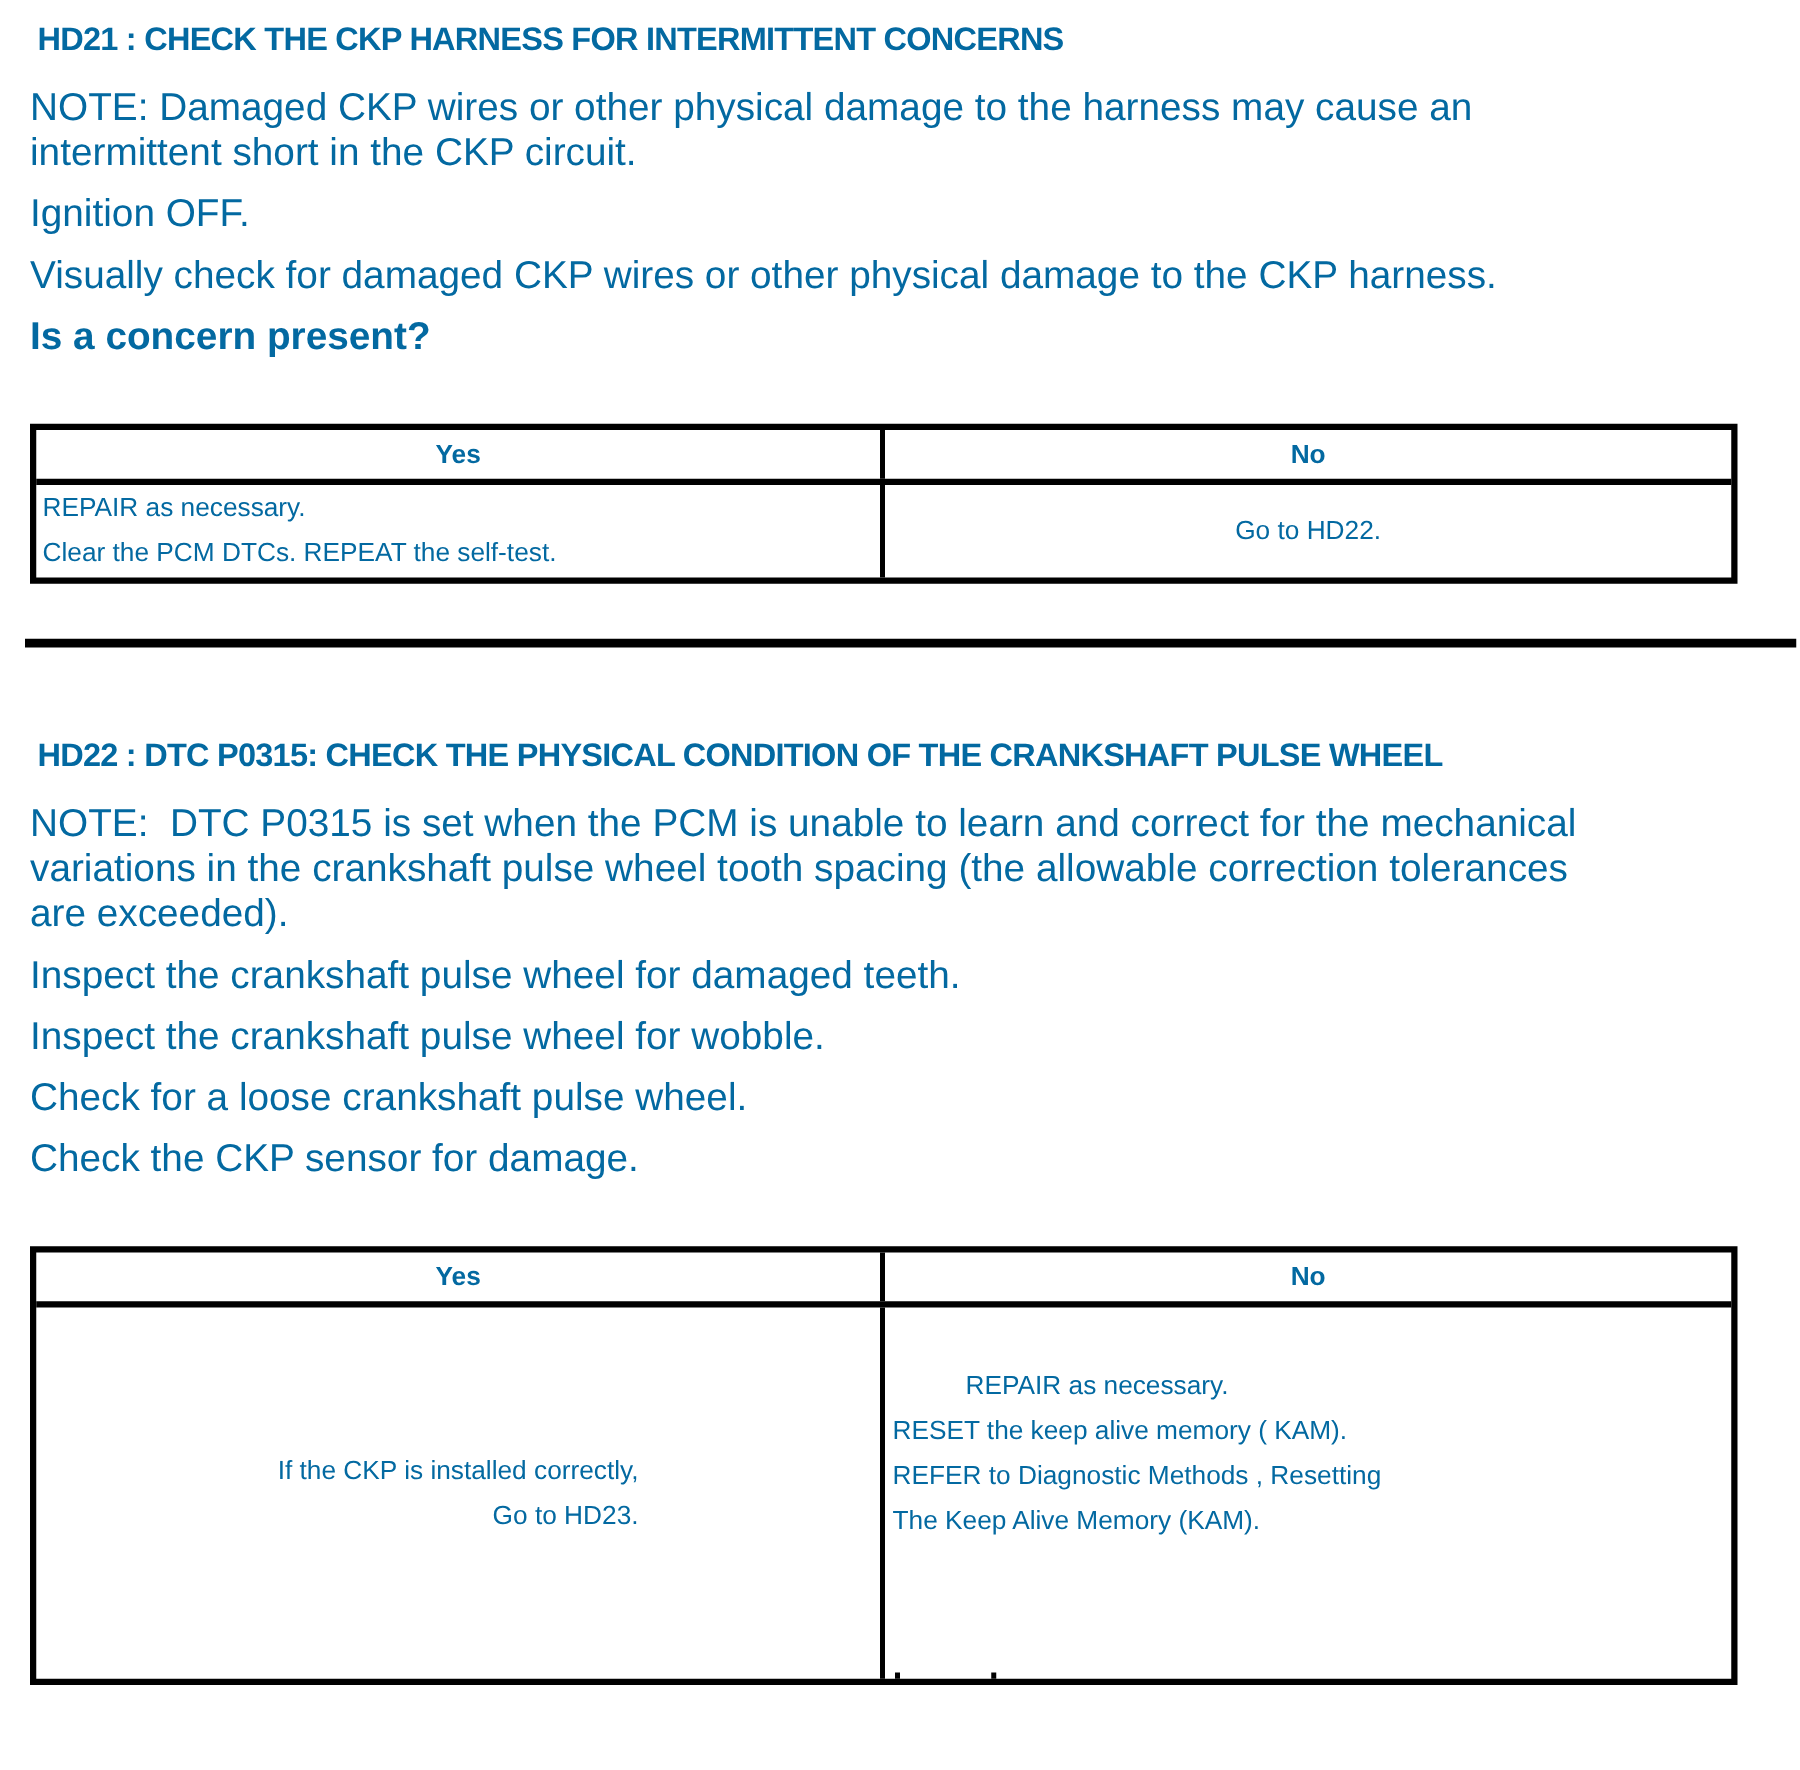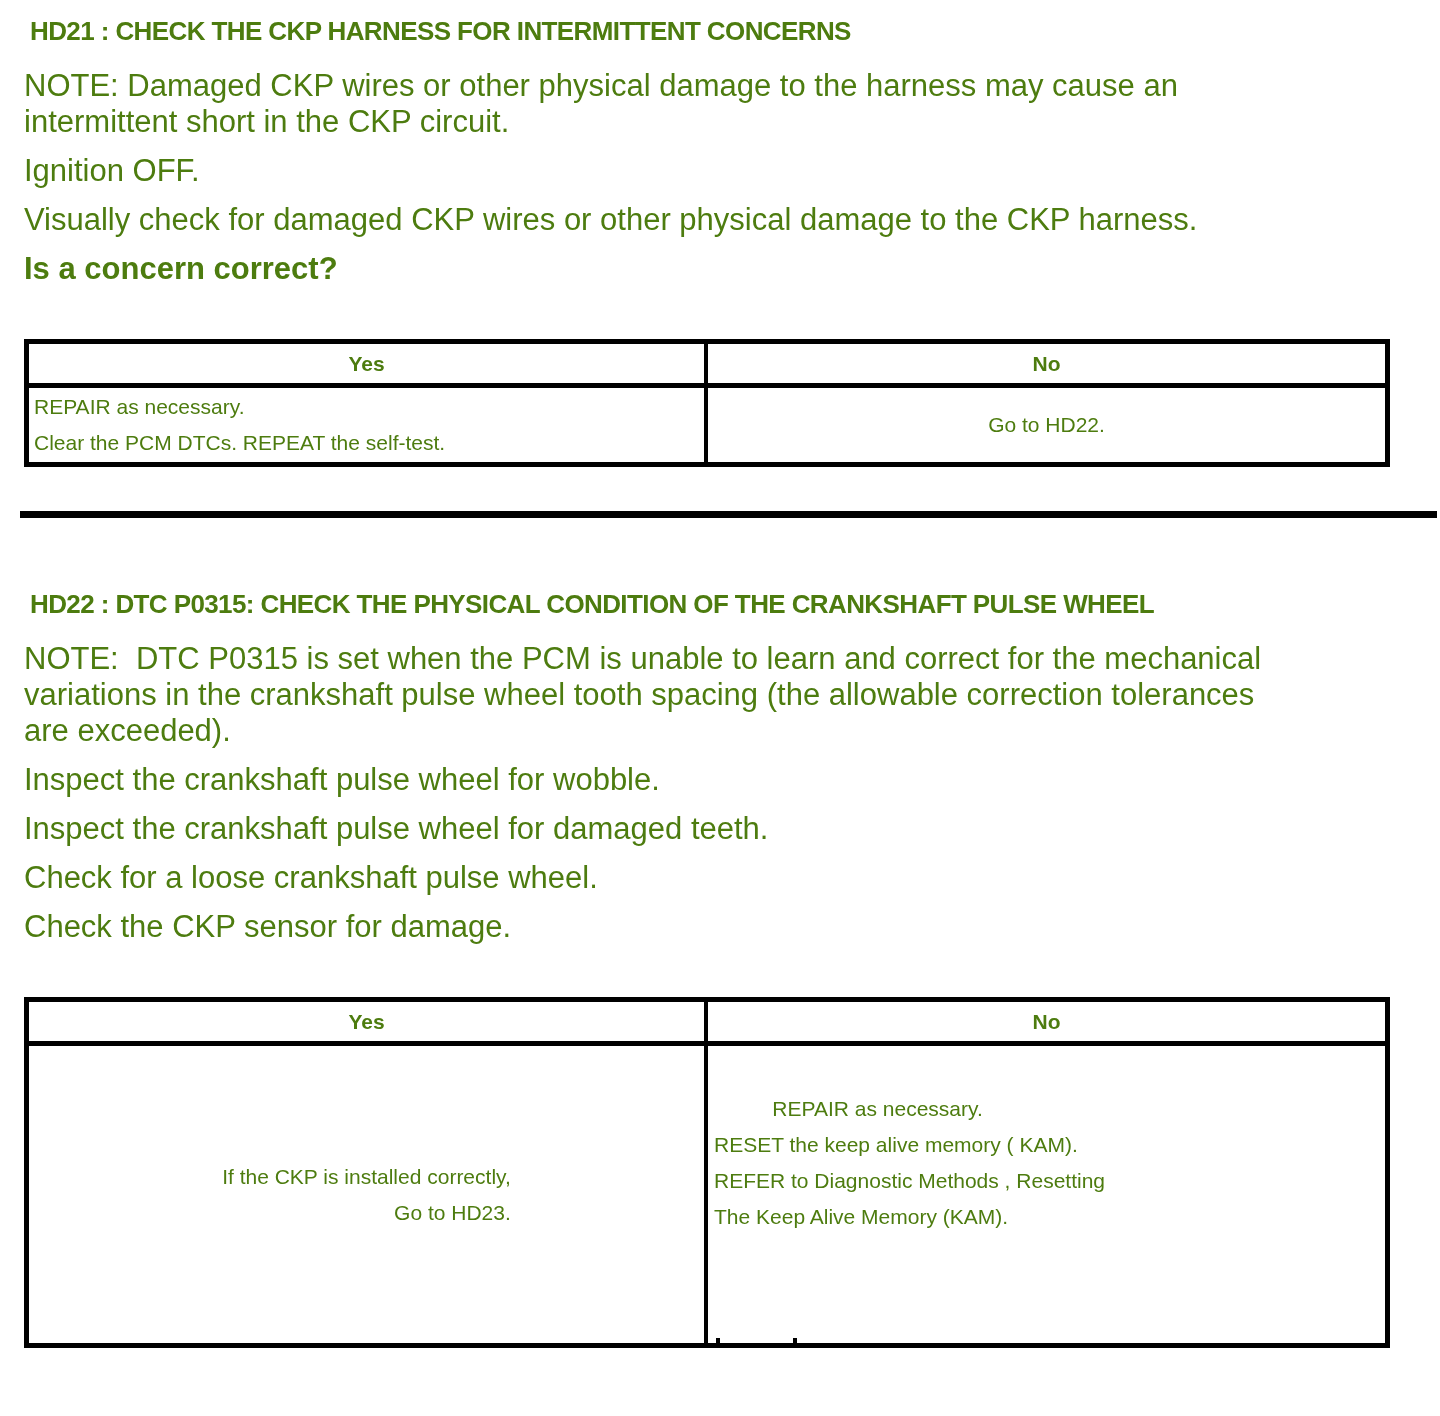--- a/index.html
+++ b/index.html
@@ -2,21 +2,21 @@
 <html><head>
 <meta charset="utf-8">
 <style>
   * { box-sizing: border-box; }
   html, body { margin: 0; padding: 0; background: #ffffff; }
   .page {
     position: relative;
     width: 1440px;
     height: 1416px;
     background: #ffffff;
-    color: #4d7c0f;
+    color: #0369a1;
     font-family: "Liberation Sans", sans-serif;
     padding: 16px 50px 0 24px;
     overflow: hidden;
   }
   .heading {
     font-size: 26px;
     line-height: 26px;
     font-weight: bold;
     letter-spacing: -0.6px;
     margin: 2px 0 24px 6px;
@@ -105,21 +105,21 @@
 <body>
 
 <div class="page">
 
   <div>
     <div class="heading">HD21 : CHECK THE CKP HARNESS FOR INTERMITTENT CONCERNS</div>
     <div class="para">NOTE: Damaged CKP wires or other physical damage to the harness may cause an
 intermittent short in the CKP circuit.</div>
     <div class="para">Ignition OFF.</div>
     <div class="para">Visually check for damaged CKP wires or other physical damage to the CKP harness.</div>
-    <div class="question">Is a concern correct?</div>
+    <div class="question">Is a concern present?</div>
 
     <div class="dtable">
       <div class="row header-row">
         <div class="cell cell-left header-cell">Yes</div>
         <div class="cell cell-right header-cell">No</div>
       </div>
       <div class="row">
         <div class="cell cell-left t1-yes">REPAIR as necessary.
 Clear the PCM DTCs. REPEAT the self-test.</div>
         <div class="cell cell-right t1-no">Go to HD22.</div>
@@ -128,22 +128,22 @@
   </div>
 
   <div class="separator sep-1"></div>
   <div class="gap-after-sep"></div>
 
   <div>
     <div class="heading">HD22 : DTC P0315: CHECK THE PHYSICAL CONDITION OF THE CRANKSHAFT PULSE WHEEL</div>
     <div class="para">NOTE:  DTC P0315 is set when the PCM is unable to learn and correct for the mechanical
 variations in the crankshaft pulse wheel tooth spacing (the allowable correction tolerances
 are exceeded).</div>
+    <div class="para">Inspect the crankshaft pulse wheel for damaged teeth.</div>
     <div class="para">Inspect the crankshaft pulse wheel for wobble.</div>
-    <div class="para">Inspect the crankshaft pulse wheel for damaged teeth.</div>
     <div class="para">Check for a loose crankshaft pulse wheel.</div>
     <div class="para">Check the CKP sensor for damage.</div>
 
     <div class="dtable">
       <div class="row header-row">
         <div class="cell cell-left header-cell">Yes</div>
         <div class="cell cell-right header-cell">No</div>
       </div>
       <div class="row t2-row">
         <div class="cell cell-left t2-yes">If the CKP is installed correctly,

